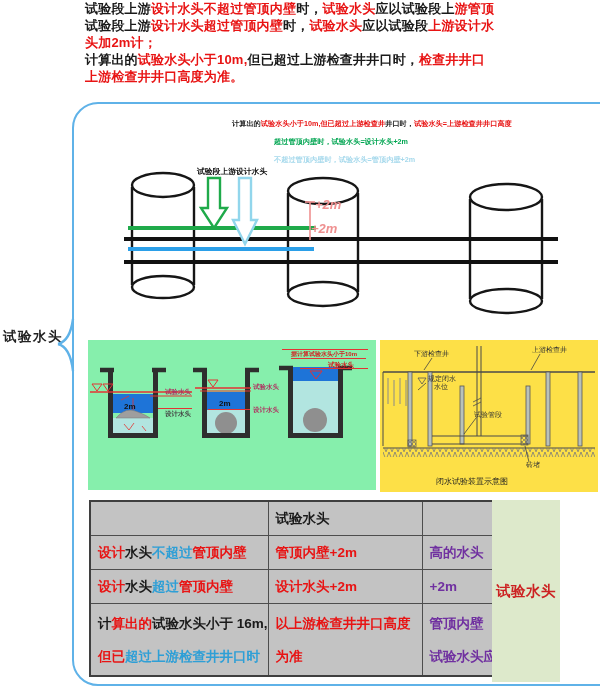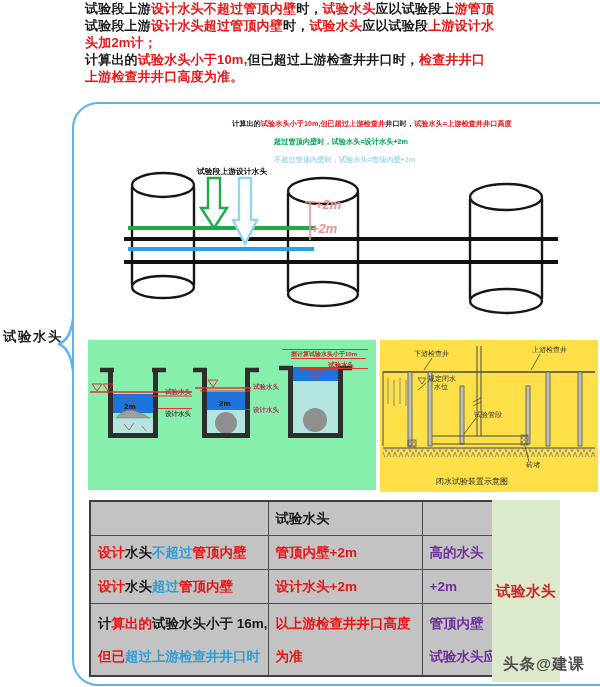--- a/index.html
+++ b/index.html
@@ -252,14 +252,13 @@
         <div><span class="c-p">试验水头应以</span></div>
       </td>
     </tr>
   </tbody>
     </table>
 
   <div class="side-panel">
     <span>试验水头</span>
   </div>
 
-  <div class="watermark">头条@建课</div>
 </div>
 
 </body></html>

